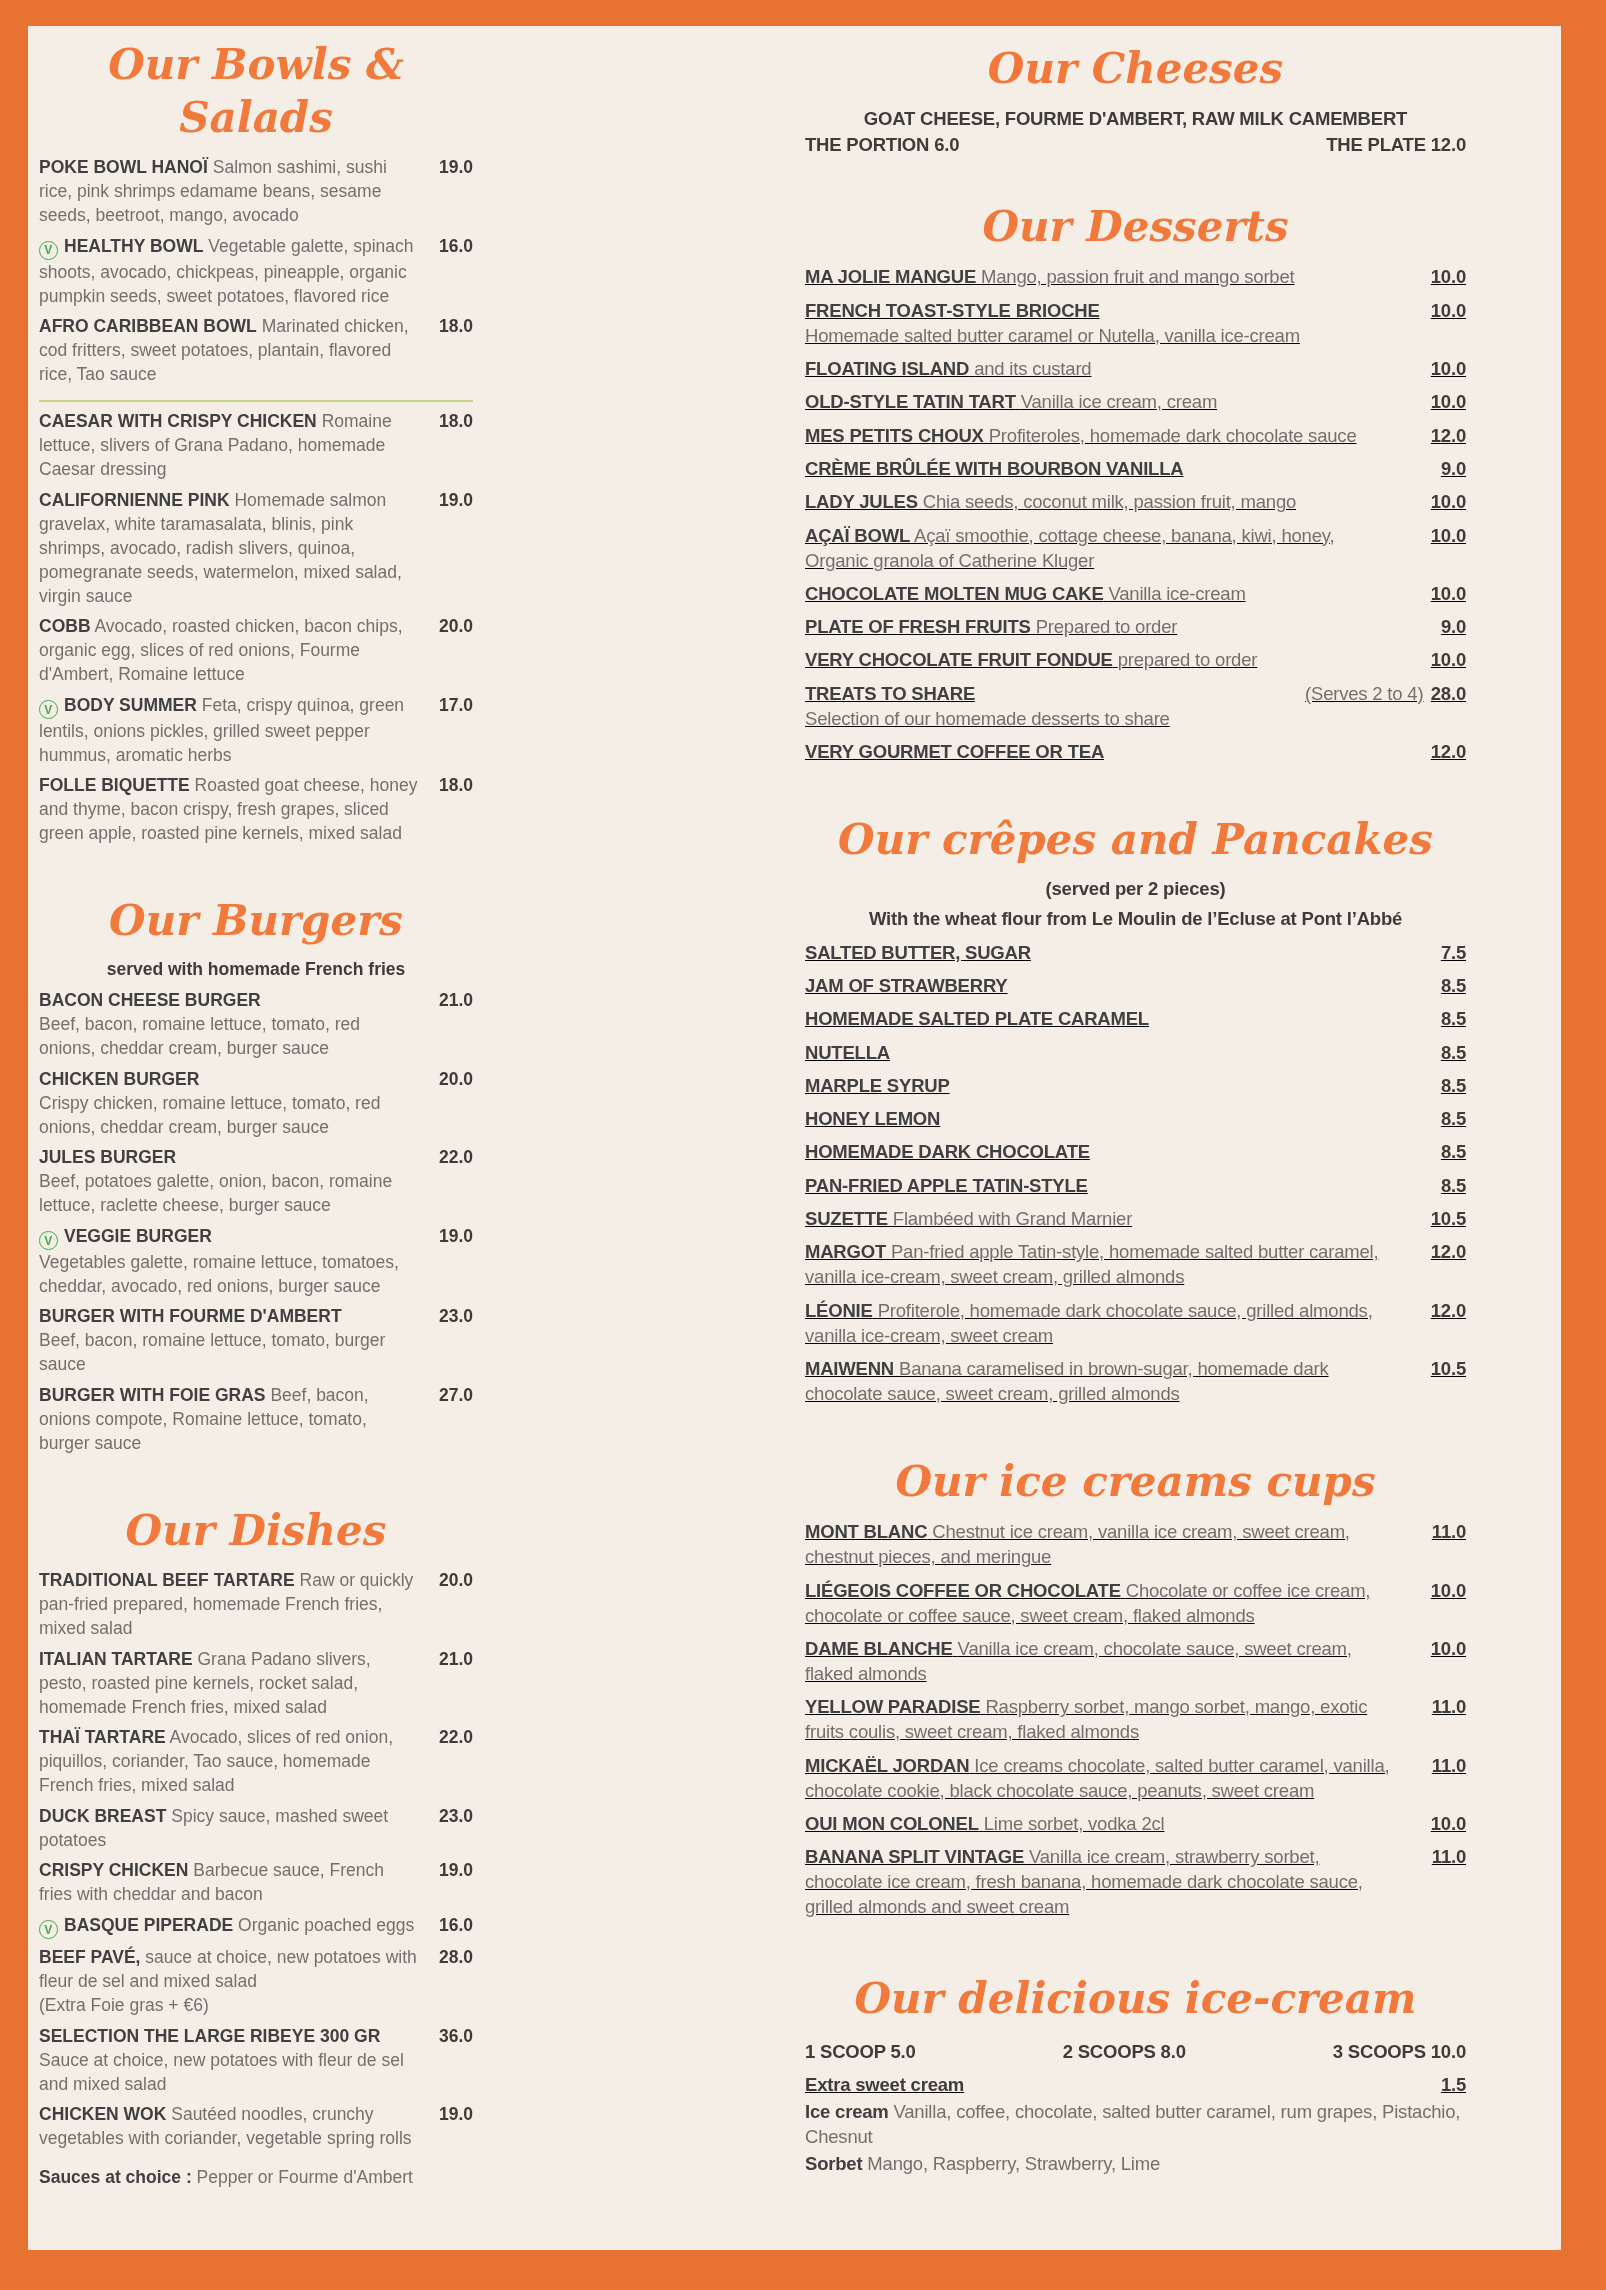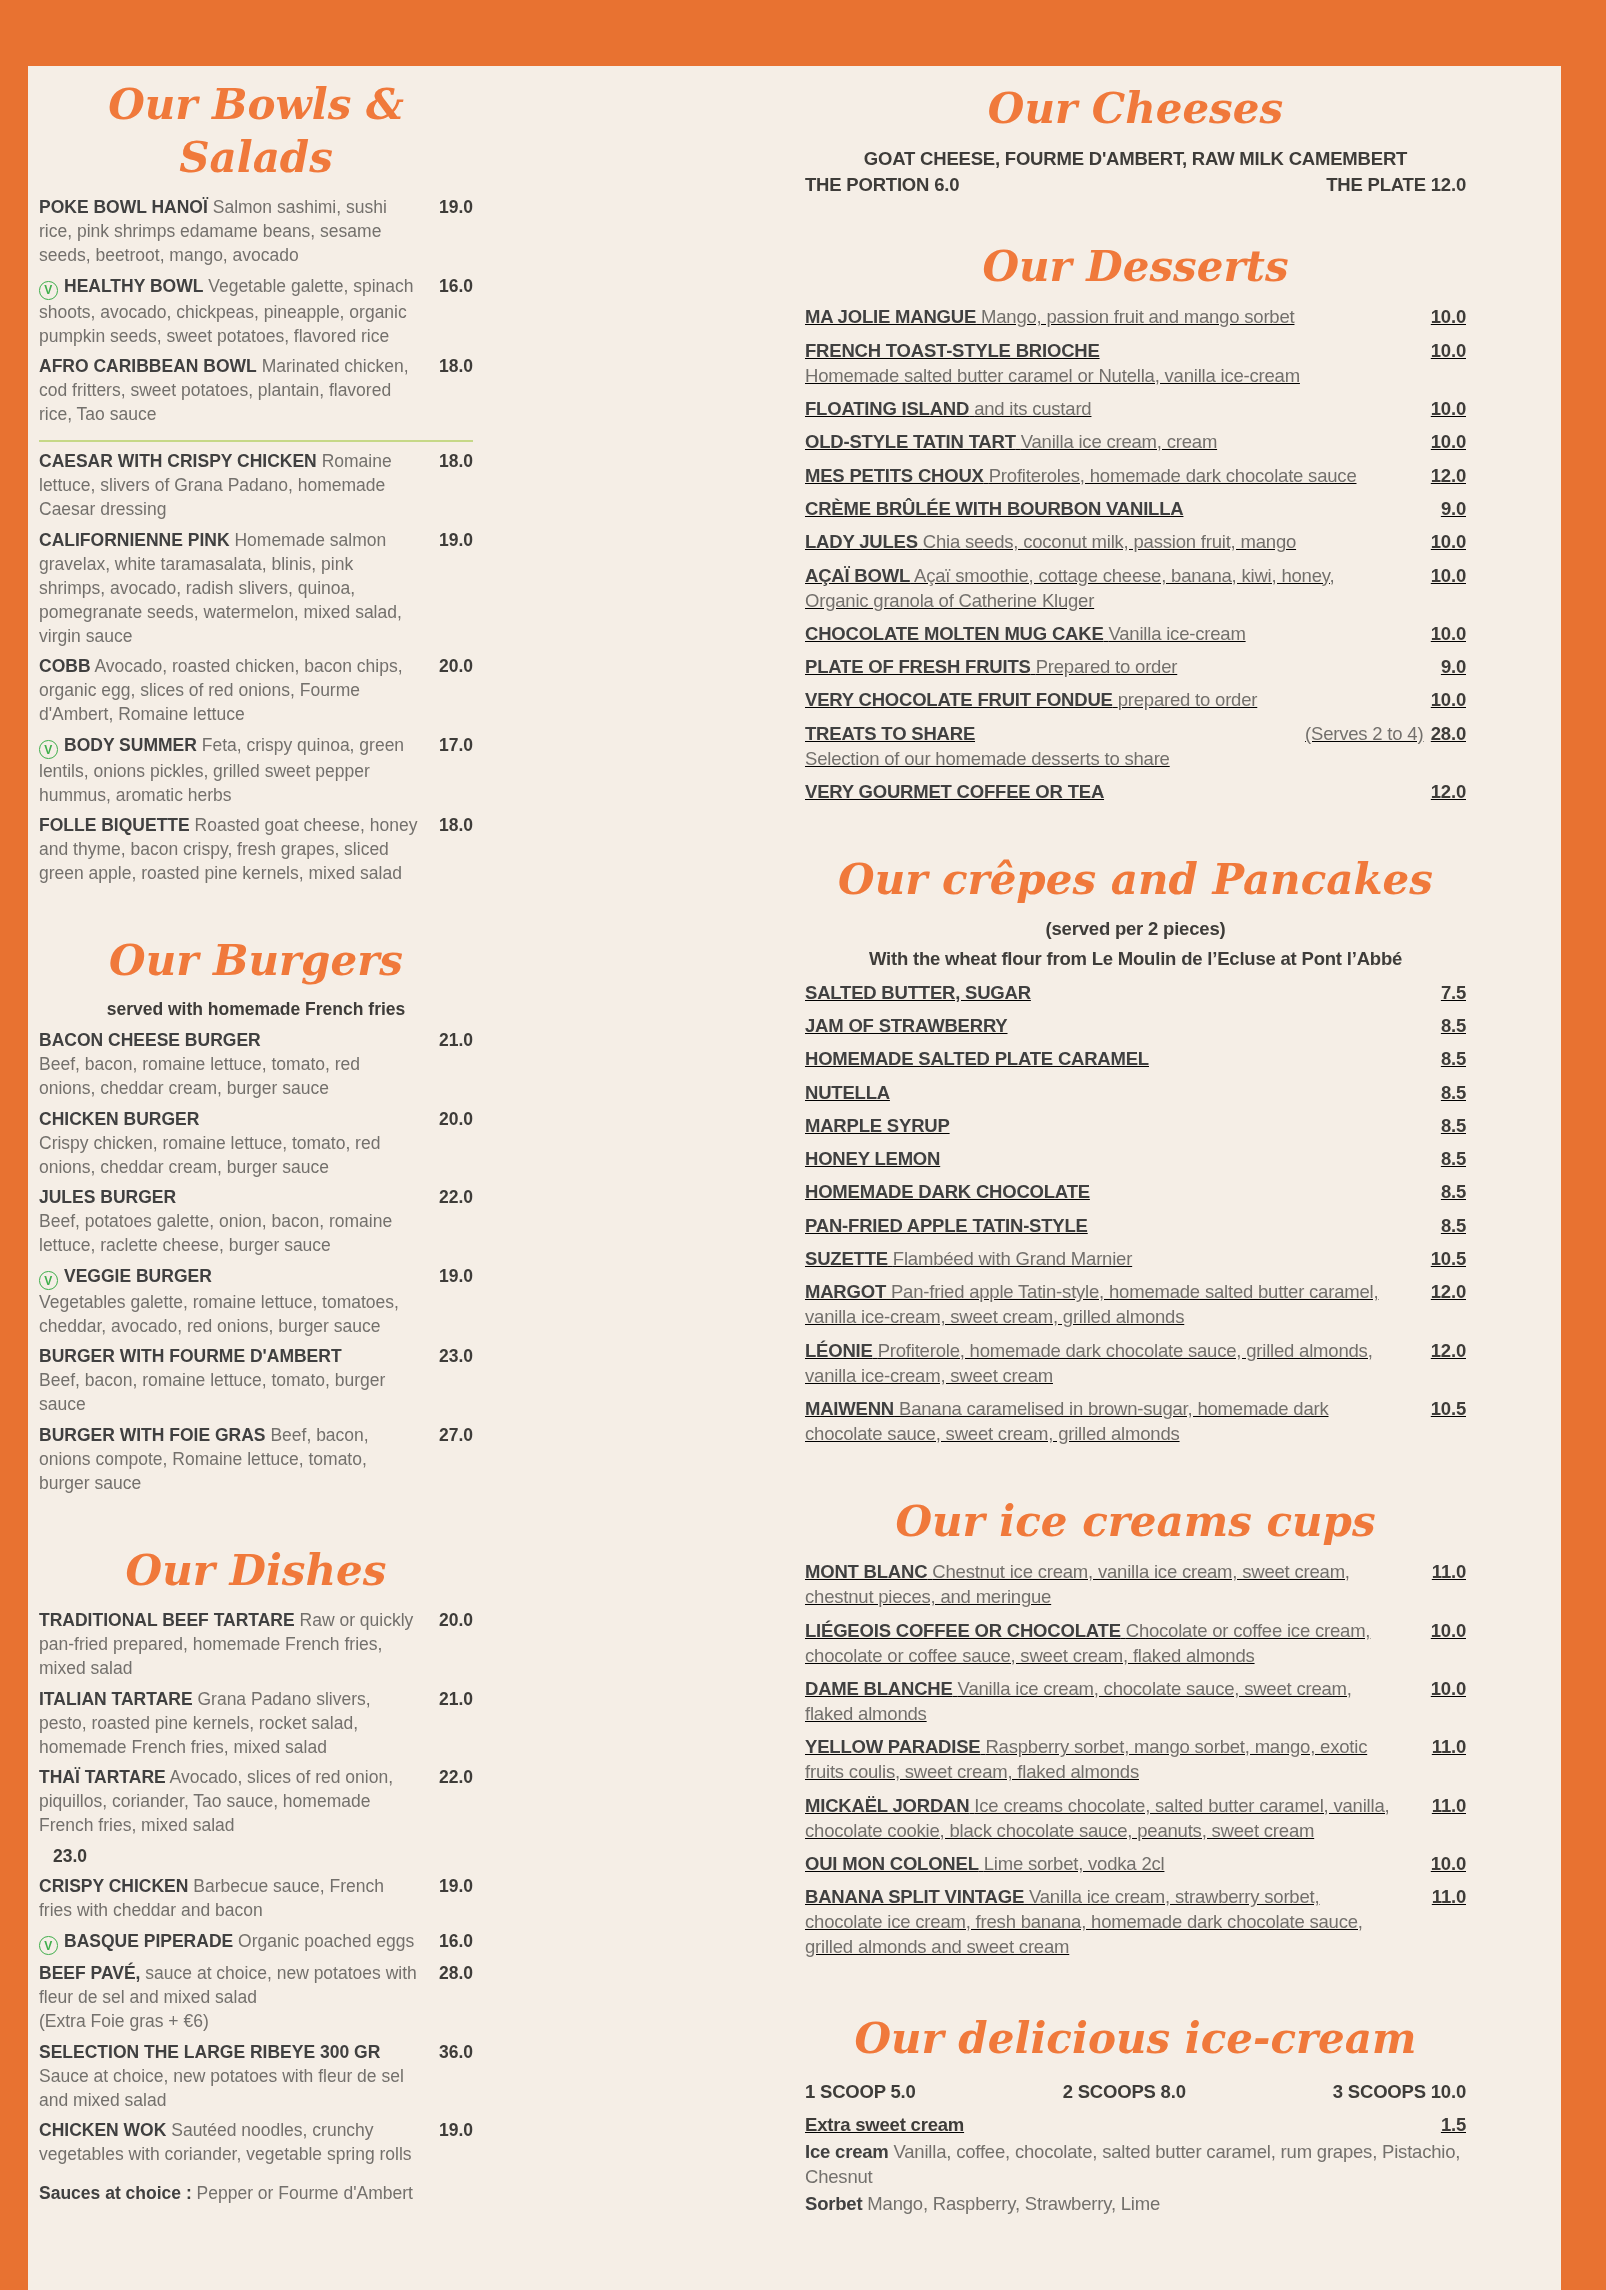--- a/index.html
+++ b/index.html
@@ -1,18 +1,18 @@
 <!DOCTYPE html>
 <html style="font-size:14.8px"><head>
 <meta charset="utf-8">
 <style>
   html,body{margin:0;padding:0;}
   body{width:1607px;height:2291px;font-family:"Liberation Sans","DejaVu Sans",sans-serif;}
   .page{box-sizing:border-box;width:1607px;height:2291px;background:#E87231;padding:26px 46px 41px 28px;}
-  .inner{box-sizing:border-box;width:100%;height:100%;background:#F5EEE6;overflow:hidden;display:flex;margin-top:40px;}
+  .inner{box-sizing:border-box;width:100%;height:100%;background:#F5EEE6;overflow:hidden;display:flex;}
   .col{box-sizing:border-box;}
   .col-left{width:434px;margin-left:11px;font-size:17.5px;line-height:24px;}
   .col-right{width:661px;margin-left:332px;font-size:18.5px;line-height:25px;letter-spacing:-0.2px;}
   .sec{margin-top:50px;}
   .sec-bowls-salads{margin-top:13px;}
   .sec-cheeses{margin-top:16.6px;}
   .sec-desserts{margin-top:44px;}
   .sec-ice-cream-scoops{margin-top:54px;}
   .sec-title{font-family:"DejaVu Serif","Liberation Serif",serif;font-style:italic;font-weight:700;
              color:#F0793B;font-size:42px;line-height:1.25;text-align:center;margin:0 0 11px 0;letter-spacing:0;}
@@ -158,20 +158,21 @@
                 <span class="price">21.0</span>
               </div>
             </div>
             <div class="item">
               <div class="txt"><span class="nm">THAÏ TARTARE</span> <span class="ds">Avocado, slices of red onion, piquillos, coriander, Tao sauce, homemade French fries, mixed salad</span></div>
               <div class="pw">
                 <span class="price">22.0</span>
               </div>
             </div>
             <div class="item">
+              <div class="txt"><span class="nm">DUCK BREAST</span> <span class="ds">Spicy sauce, mashed sweet potatoes</span></div>
               <div class="pw">
                 <span class="price">23.0</span>
               </div>
             </div>
             <div class="item">
               <div class="txt"><span class="nm">CRISPY CHICKEN</span> <span class="ds">Barbecue sauce, French fries with cheddar and bacon</span></div>
               <div class="pw">
                 <span class="price">19.0</span>
               </div>
             </div>

